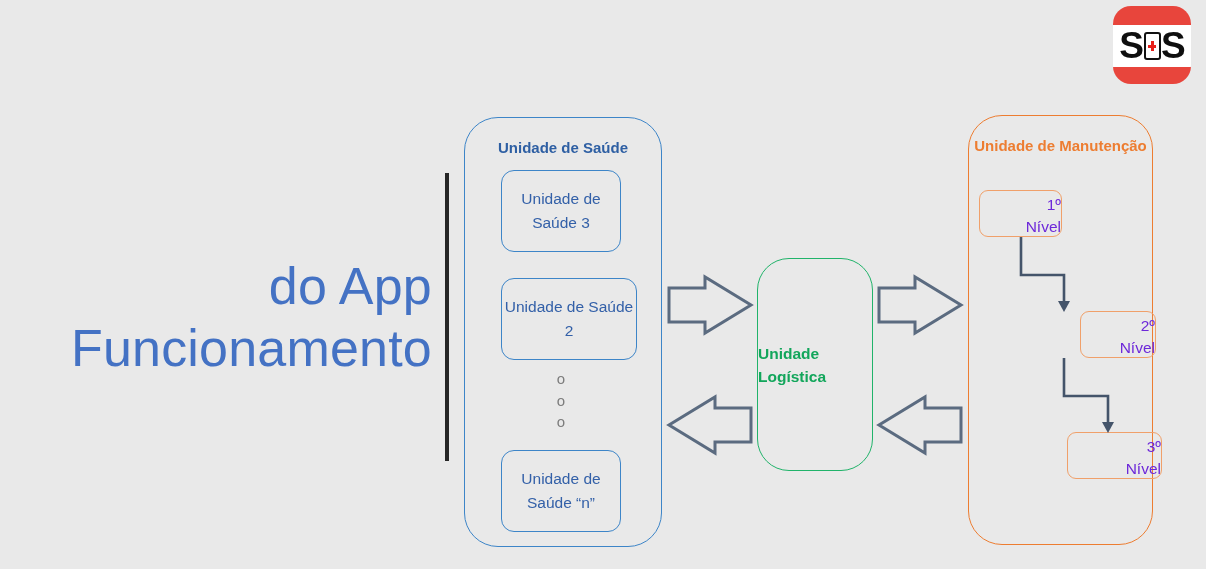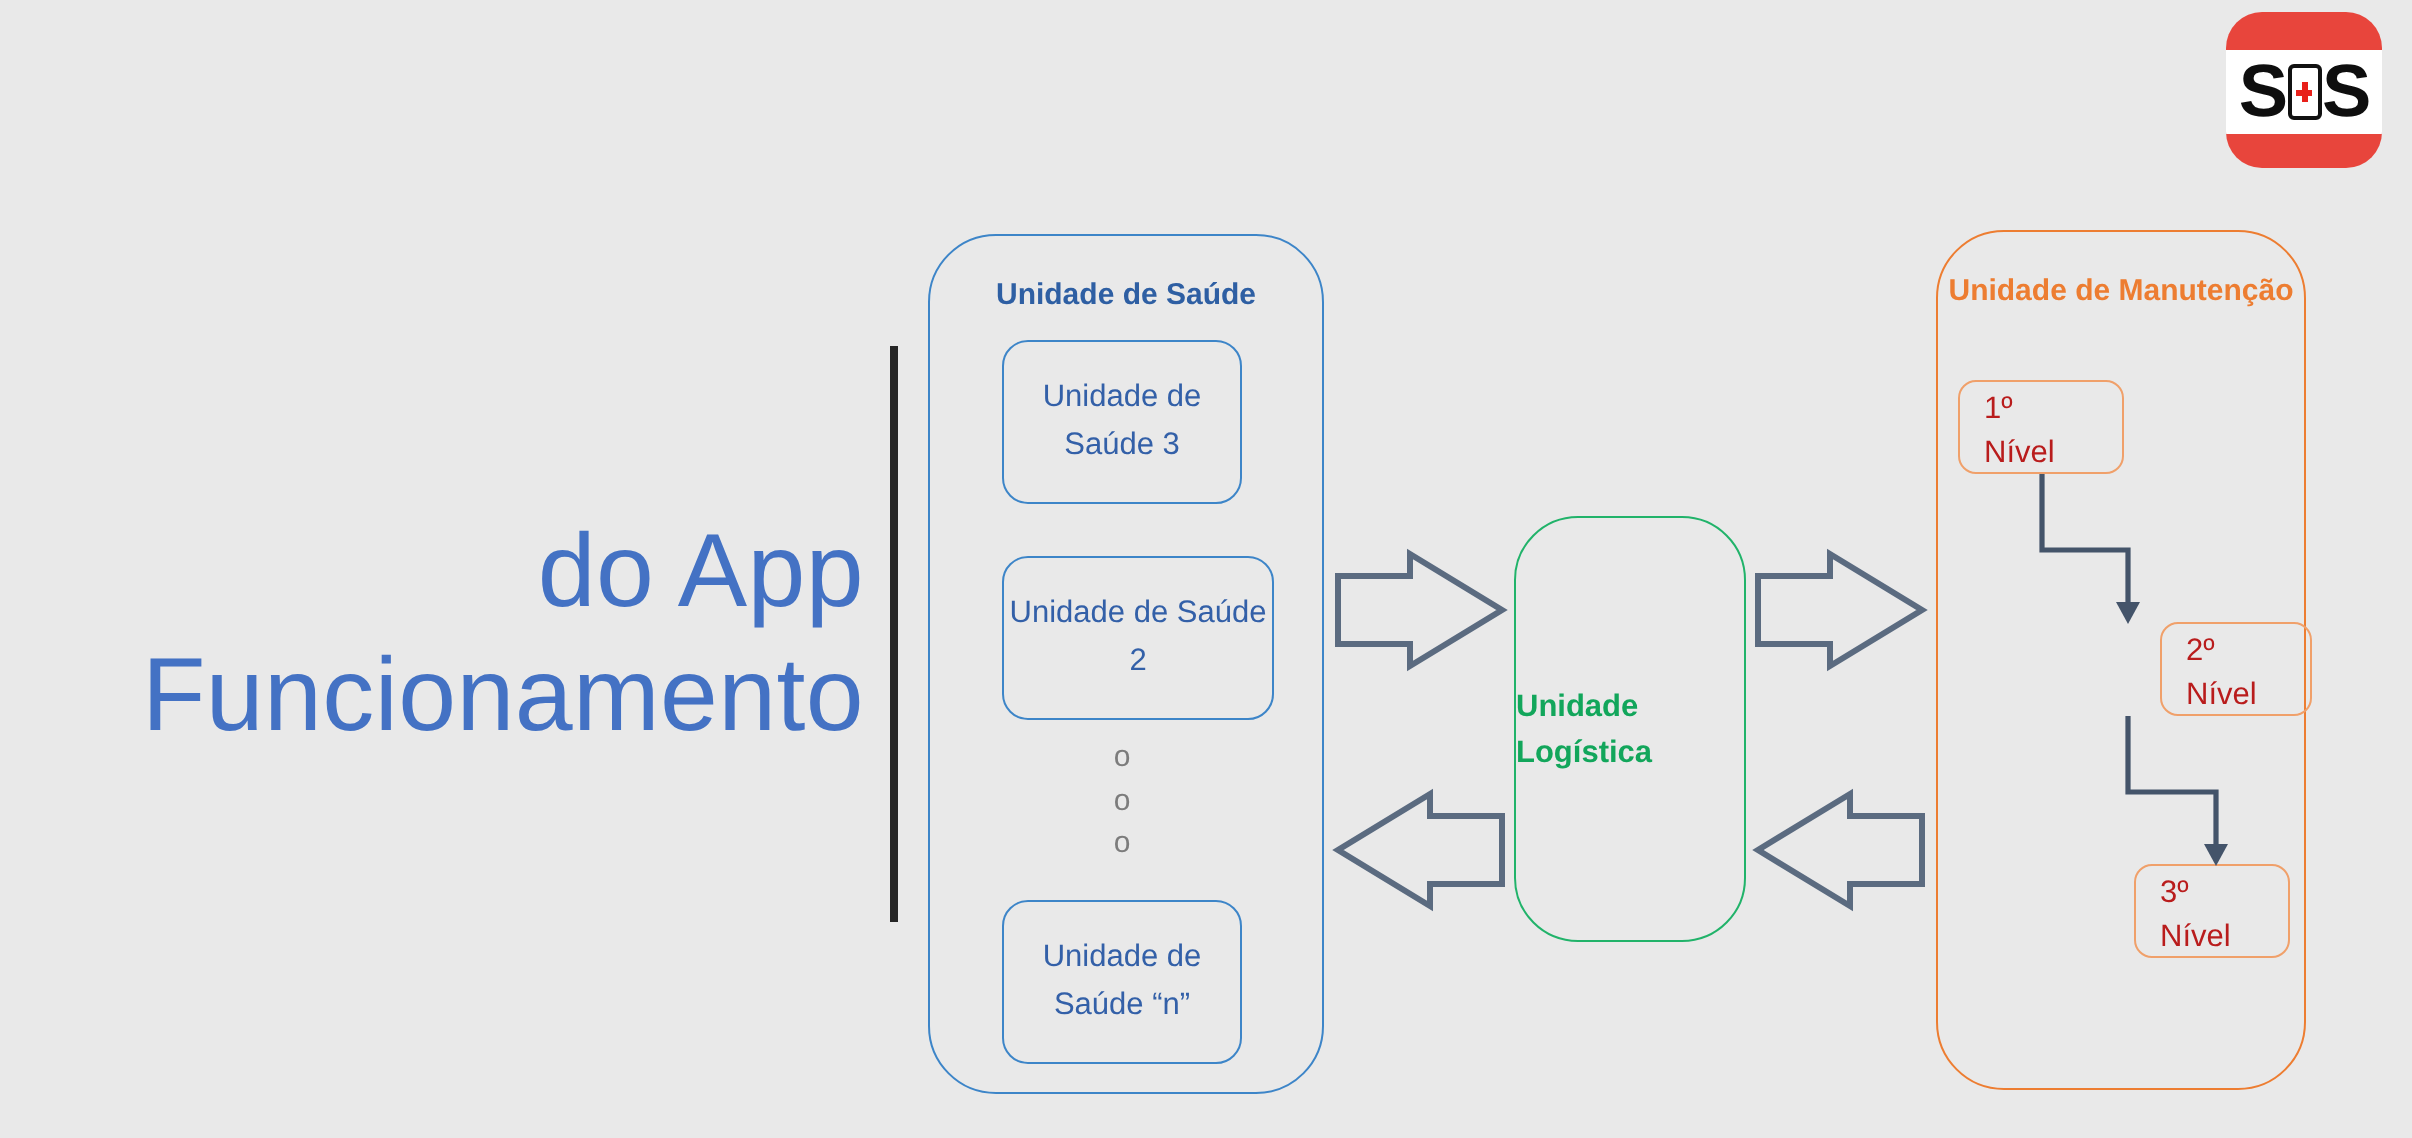--- a/index.html
+++ b/index.html
@@ -194,29 +194,29 @@
     font-size: 15.5px;
     line-height: 23px;
   }
 
   
   .level-box {
     position: absolute;
     border: 1.4px solid #F0A06A;
     border-radius: 9px;
     background: transparent;
-    color: #b91c1c;
+    color: #6d28d9;
     font-size: 15.5px;
     line-height: 22px;
     padding: 3px 0 16px 12px;
-    text-align: left;
+    text-align: right;
   }
   .level-1 { left: 979px; top: 190px; width: 83px; height: 47px; }
   .level-2 { left: 1080px; top: 311px; width: 76px; height: 47px; }
-  .level-3 { left: 1067px; top: 432px; width: 78px; height: 47px; }
+  .level-3 { left: 1067px; top: 432px; width: 95px; height: 47px; }
   .level-box span { display: block; }
 
   
   #overlay {
     position: absolute;
     left: 0;
     top: 0;
     width: 1206px;
     height: 569px;
     pointer-events: none;

